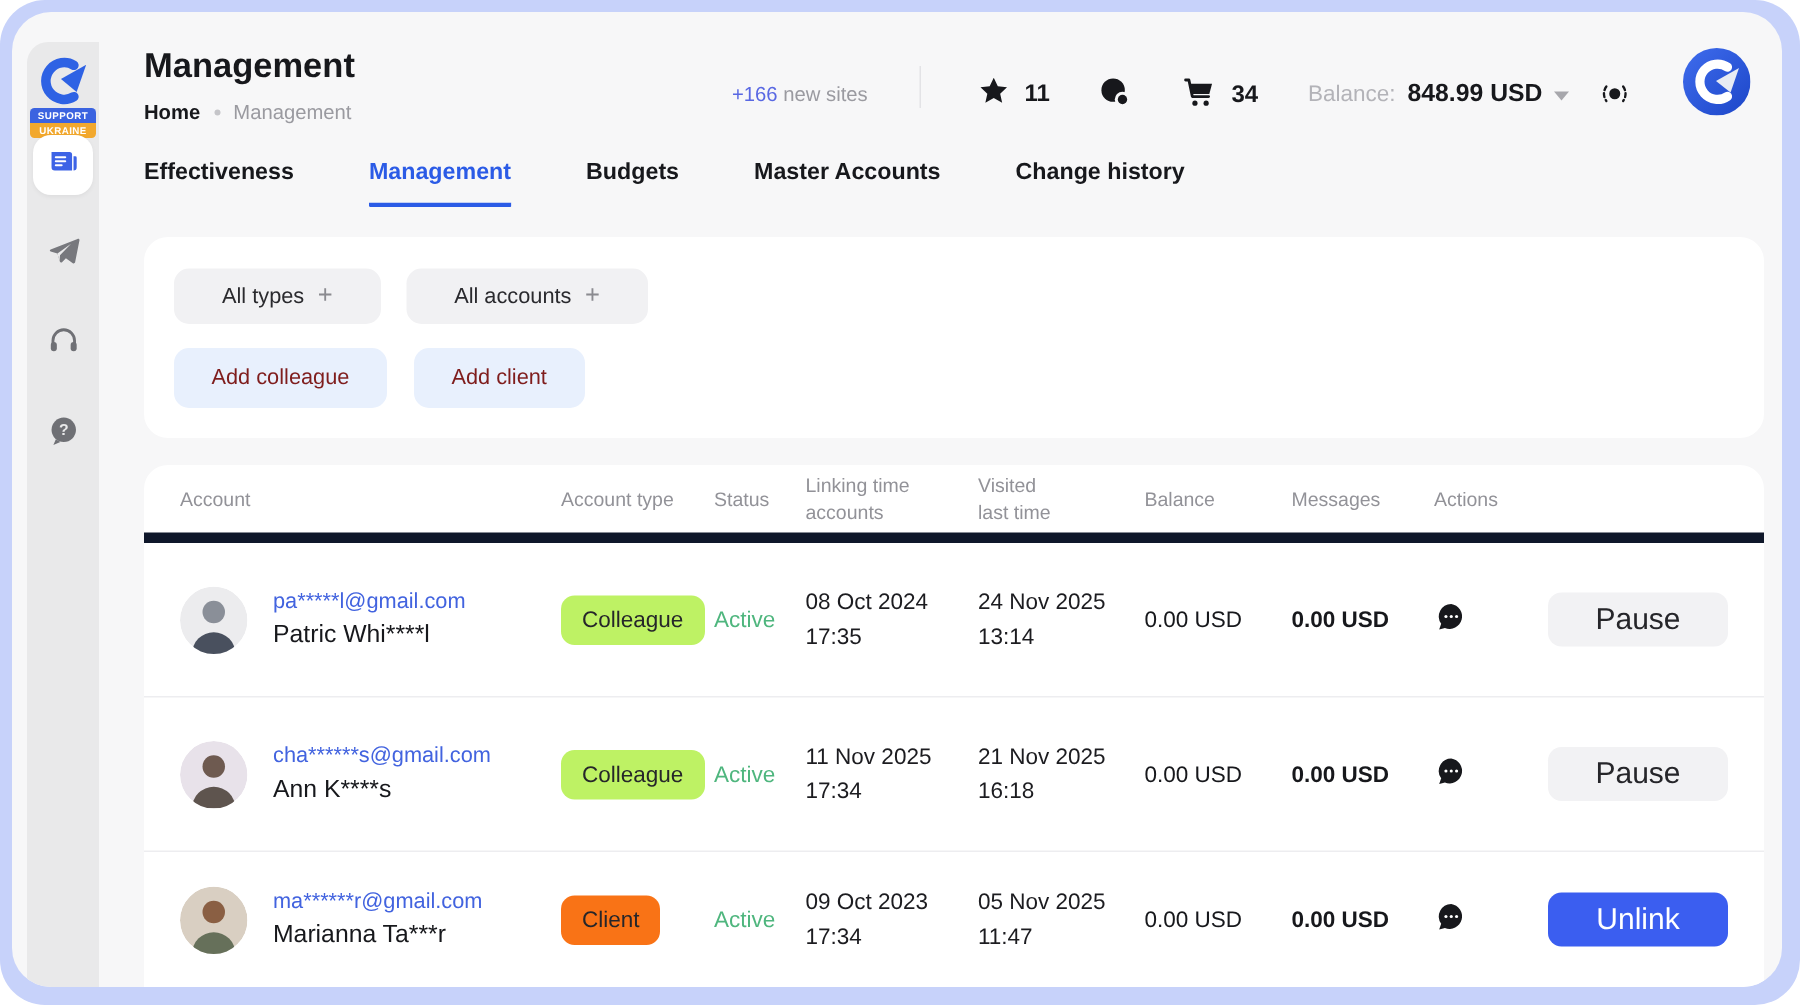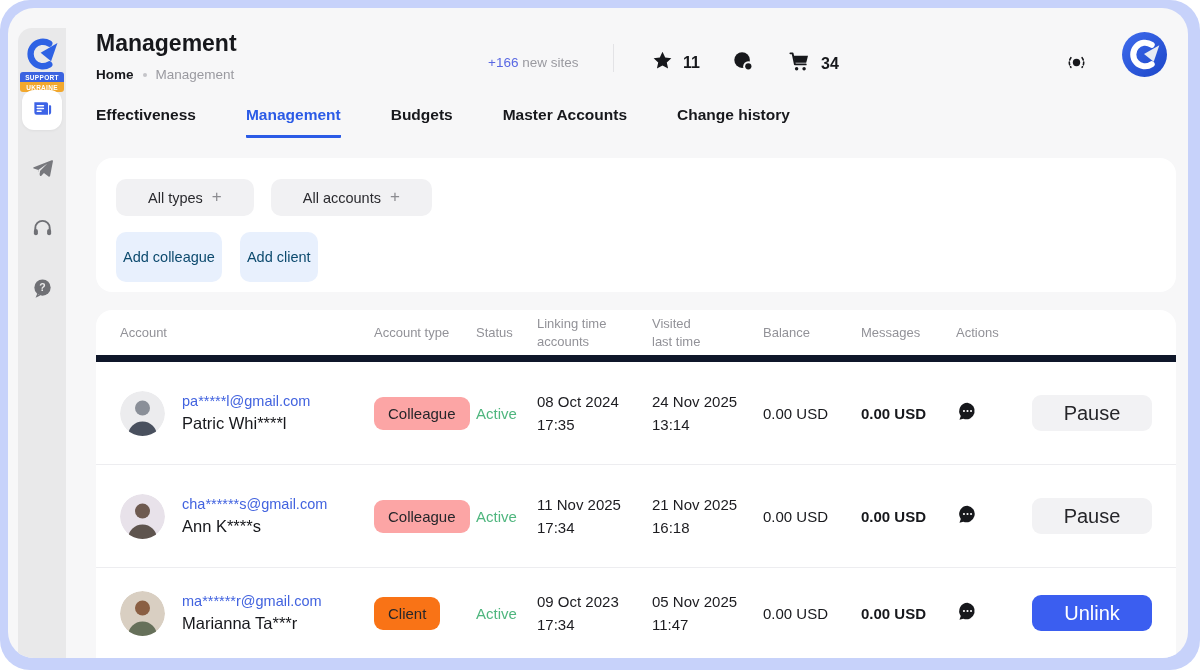--- a/index.html
+++ b/index.html
@@ -46,35 +46,35 @@
   .tab { font-size:15.5px; font-weight:700; color:#17181c; padding-bottom:11px; border-bottom:3px solid transparent; cursor:pointer; }
   .tab.active { color:#2b5be6; border-bottom-color:#2b5be6; border-radius:0 0 1px 1px; }
 
   
   .card { position:absolute; left:0; width:1080px; background:#ffffff; border-radius:16px; }
   .filter-card { top:150px; height:134px; padding:21px 20px; }
   .pill-row { display:flex; gap:17px; margin-bottom:16px; }
   .pill { display:flex; align-items:center; gap:9px; height:37px; padding:0 32px; background:#f1f1f3; border-radius:10px; font-size:14.5px; color:#2a2a2e; cursor:pointer; }
   .pill .plus { color:#8b8b90; font-size:17px; font-weight:400; margin-top:-1px; }
   .add-row { display:flex; gap:18px; }
-  .add-btn { height:50px; padding:0 7px; background:#e8f0fd; border:none; border-radius:10px; font-family:inherit; font-size:14.5px; font-weight:500; color:#0c4a6e; cursor:pointer; }
+  .add-btn { height:40px; padding:0 25px; background:#e8f0fd; border:none; border-radius:10px; font-family:inherit; font-size:14.5px; font-weight:500; color:#7f1d1d; cursor:pointer; }
 
   
   .table-card { top:302px; height:368px; overflow:hidden; }
   .t-grid { display:grid; grid-template-columns:254px 102px 61px 115px 111px 98px 95px 76px 144px; padding-left:24px; align-items:center; }
   .t-head { height:52px; border-bottom:7px solid #0f172a; }
   .th { font-size:13px; color:#929298; font-weight:500; line-height:1.35; }
   .t-row { min-height:103px; border-bottom:1px solid #ededf0; }
   .t-row:last-child { min-height:90px; border-bottom:none; }
   .cell-account { display:flex; align-items:center; gap:17px; }
   .avatar { width:45px; height:45px; border-radius:50%; overflow:hidden; flex:none; }
   .acc-email { display:block; font-size:14.5px; color:#4263df; text-decoration:none; margin-bottom:5px; cursor:pointer; }
   .acc-name { font-size:16.5px; color:#17181c; }
   .badge { display:inline-block; padding:8px 14px; border-radius:9px; font-size:15px; color:#26262a; }
-  .badge-purple { background:#fca5a5; }
+  .badge-purple { background:#bef264; }
   .badge-yellow { background:#f97316;text-align:center; }
   .status { font-size:15px; color:#4fb67e; font-weight:500; }
   .dt { font-size:15px; color:#1c1c20; line-height:1.55; }
   .dt span { display:block; }
   .money { font-size:15px; color:#17181c; }
   .money.bold { font-weight:700; }
   .msg-btn { background:none; border:none; cursor:pointer; padding:0; display:flex; }
   .action-btn { width:120px; height:36px; border:none; border-radius:9px; font-family:inherit; font-size:20px; cursor:pointer; }
   .btn-secondary { background:#f2f2f4; color:#26262a; }
   .btn-primary { background:#3b5ef0; color:#ffffff; font-weight:500; }
@@ -176,20 +176,25 @@
         <svg width="23" height="23" viewBox="0 0 24 24">
           <path d="M2.5 3.5h2.3L7.2 15h11.3" stroke="#17181c" stroke-width="2" fill="none" stroke-linecap="round" stroke-linejoin="round"></path>
           <path d="M5.7 6h15.2l-1.9 7.2H7.3z" fill="#17181c"></path>
           <circle cx="9" cy="19.6" r="1.8" fill="#17181c"></circle>
           <circle cx="16.8" cy="19.6" r="1.8" fill="#17181c"></circle>
         </svg>
       </span>
       <span>34</span>
     </div>
 
+    <div class="balance">
+      <span class="balance-label">Balance:</span>
+      <span class="balance-value">848.99 USD</span>
+      <span class="chevron"></span>
+    </div>
 
     <div class="notif">
       <span>
         <svg width="21" height="21" viewBox="0 0 24 24">
           <circle cx="12" cy="12" r="4.2" fill="#17181c"></circle>
           <path d="M5.6 6.5a9.2 9.2 0 0 0 0 11" stroke="#17181c" stroke-width="1.8" fill="none" stroke-dasharray="3 2.4" stroke-linecap="round"></path>
           <path d="M18.4 6.5a9.2 9.2 0 0 1 0 11" stroke="#17181c" stroke-width="1.8" fill="none" stroke-dasharray="3 2.4" stroke-linecap="round"></path>
         </svg>
       </span>
     </div>

